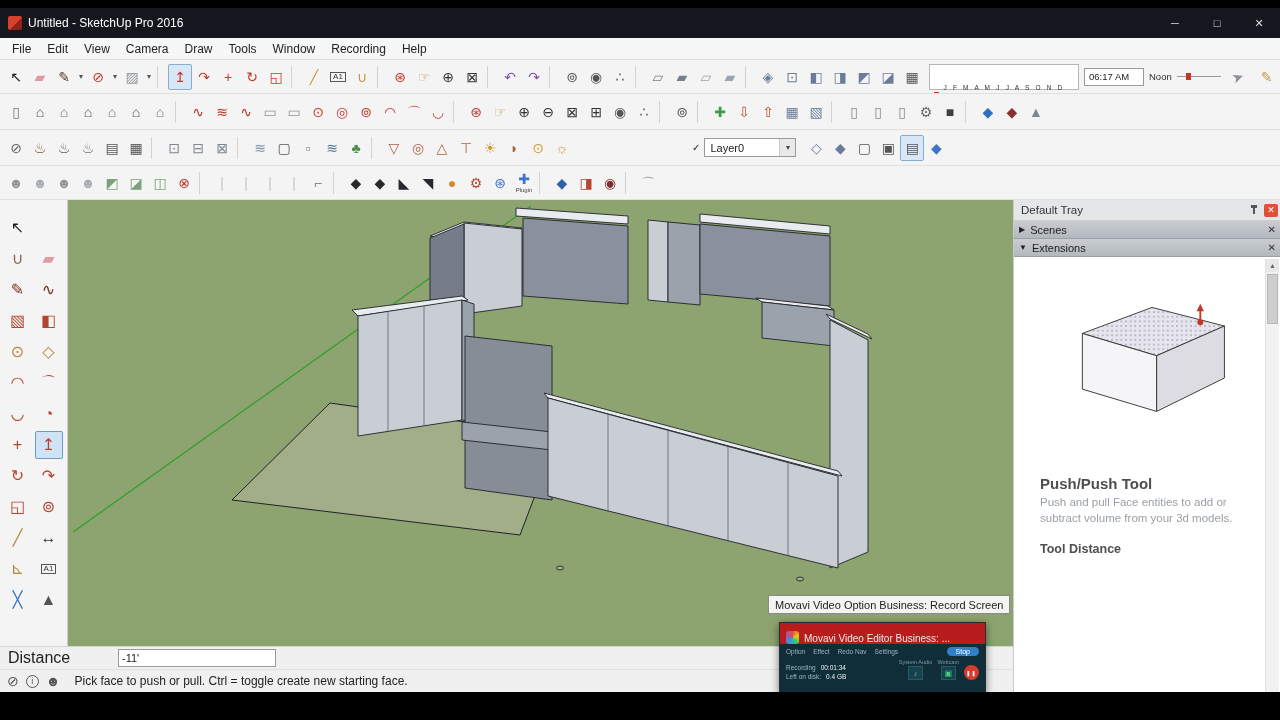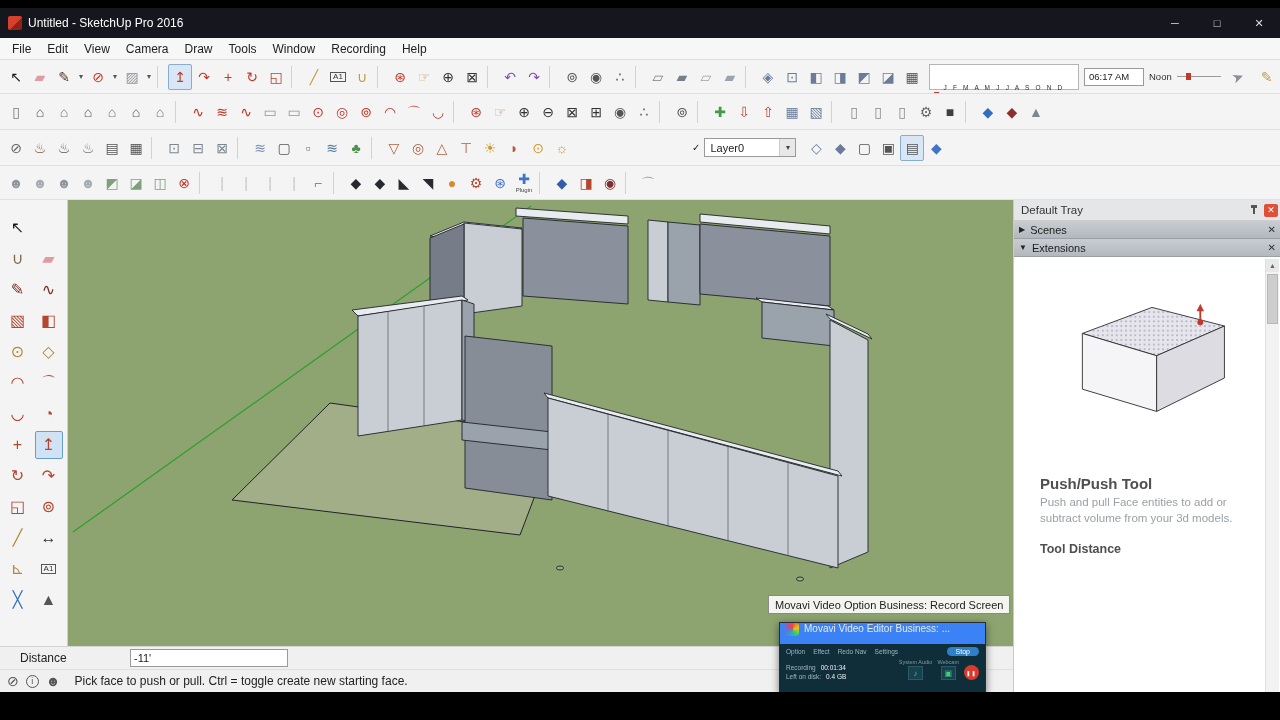--- a/index.html
+++ b/index.html
@@ -64,21 +64,21 @@
   .viewport{position:relative;width:1013px;height:448px;background:#8da470;overflow:hidden;}
   .palette{position:absolute;left:0;top:0;width:68px;height:448px;background:#f4f4f4;border-right:1px solid #cfcfcf;
            display:grid;grid-template-columns:29px 29px;justify-content:center;align-content:start;
            padding-top:14px;grid-auto-rows:31px;gap:0 2px;box-sizing:border-box;}
   .palette .ticon{width:28px;height:28px;font-size:16px;}
   .palette .ticon.selected{background:#cfe3f5;border:1px solid #6a9cc9;box-sizing:border-box;}
   .modelsvg{position:absolute;left:68px;top:0;}
 
   
   .measurebar{width:1013px;height:22px;background:#f0f0f0;border-top:1px solid #d5d5d5;display:flex;align-items:center;}
-  .measure-label{font-size:12px;color:#222;margin-left:20px;width:110px;}
+  .measure-label{font-size:16px;color:#222;margin-left:8px;width:110px;}
   .measure-input{width:150px;height:16px;border:1px solid #9a9a9a;background:#fff;font-size:11px;
                  font-family:"Liberation Sans",sans-serif;color:#222;padding:0 3px;}
   .statusbar{width:1013px;height:22px;background:#f0f0f0;display:flex;align-items:center;border-top:1px solid #e0e0e0;}
   .sic{font-size:14px;color:#555;margin-left:7px;line-height:1;}
   .ring{width:13px;height:13px;border:1px solid #555;border-radius:50%;display:flex;align-items:center;
         justify-content:center;font-size:9px;color:#555;margin-left:7px;box-sizing:border-box;}
   .status-hint{font-size:12px;color:#222;margin-left:14px;}
 
   
   .tray{width:267px;height:492px;background:#eef0f2;border-left:1px solid #c9c9c9;flex:none;
@@ -103,21 +103,21 @@
   .step{display:block;font-size:11px;color:#9aa0a6;margin:2px 0;padding-left:18px;text-indent:-18px;line-height:1.3;}
   .scroll{position:absolute;right:2px;top:2px;bottom:0;width:13px;background:#f2f2f2;border-left:1px solid #e0e0e0;}
   .scroll-up{height:13px;display:flex;align-items:center;justify-content:center;font-size:7px;color:#666;background:#e8e8e8;}
   .scroll-thumb{position:absolute;top:15px;left:1px;right:1px;height:48px;background:#cdcdcd;border:1px solid #b8b8b8;}
 
   
   .tooltip{position:absolute;left:768px;top:595px;height:17px;background:#f4f4f0;border:1px solid #8a8a8a;
            font-size:11px;color:#222;display:flex;align-items:center;padding:0 6px;z-index:25;white-space:nowrap;}
   .mv{position:absolute;left:779px;top:622px;width:205px;height:70px;background:#0f2e3a;border:1px solid #2a2a36;
       box-shadow:0 2px 8px rgba(0,0,0,.5);z-index:24;overflow:hidden;}
-  .mv-title{height:21px;background:#3b82f6;display:flex;align-items:flex-start;gap:5px;padding:0 6px;}
+  .mv-title{height:21px;background:#b91c1c;display:flex;align-items:flex-end;gap:5px;padding:0 6px;}
   .mv-logo{width:13px;height:13px;border-radius:3px;flex:none;
            background:conic-gradient(#e74c3c,#f1c40f,#2ecc71,#3498db,#9b59b6,#e74c3c);}
   .mv-title-text{font-size:10px;color:#e8e8e8;white-space:nowrap;overflow:hidden;text-overflow:ellipsis;}
   .mv-body{padding:3px 6px;}
   .mv-menu{display:flex;gap:8px;align-items:center;}
   .mv-menu-item{font-size:6.5px;color:#9fb4bc;}
   .mv-stop{margin-left:auto;background:#2f80c9;color:#fff;font-size:7px;padding:1px 9px;border-radius:8px;}
   .mv-stats{display:flex;margin-top:3px;align-items:flex-end;}
   .mv-rows{display:flex;flex-direction:column;gap:2px;}
   .mv-row{display:flex;gap:5px;font-size:6.5px;color:#9fb4bc;}

